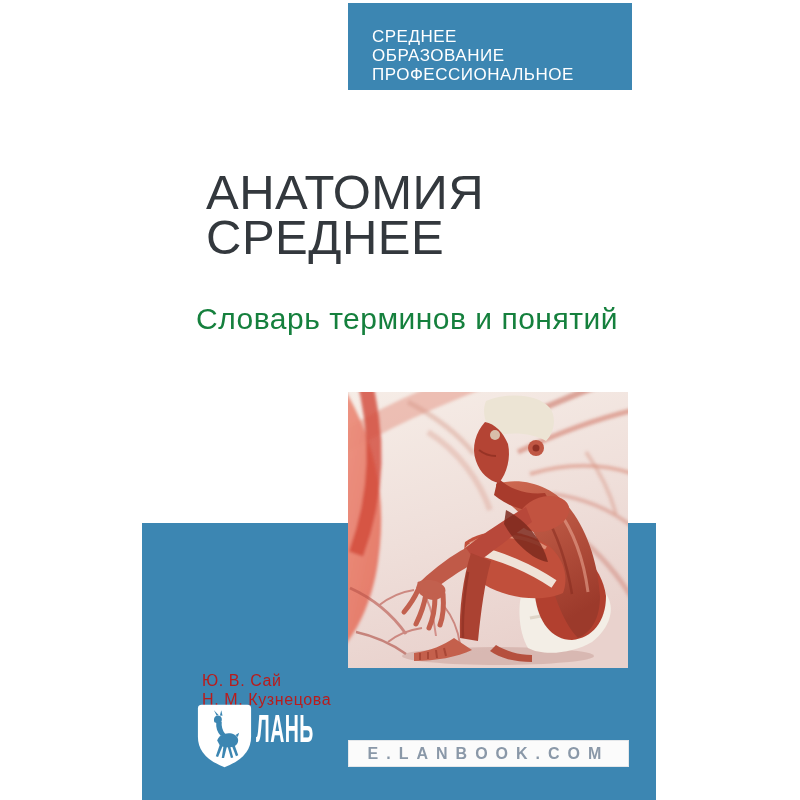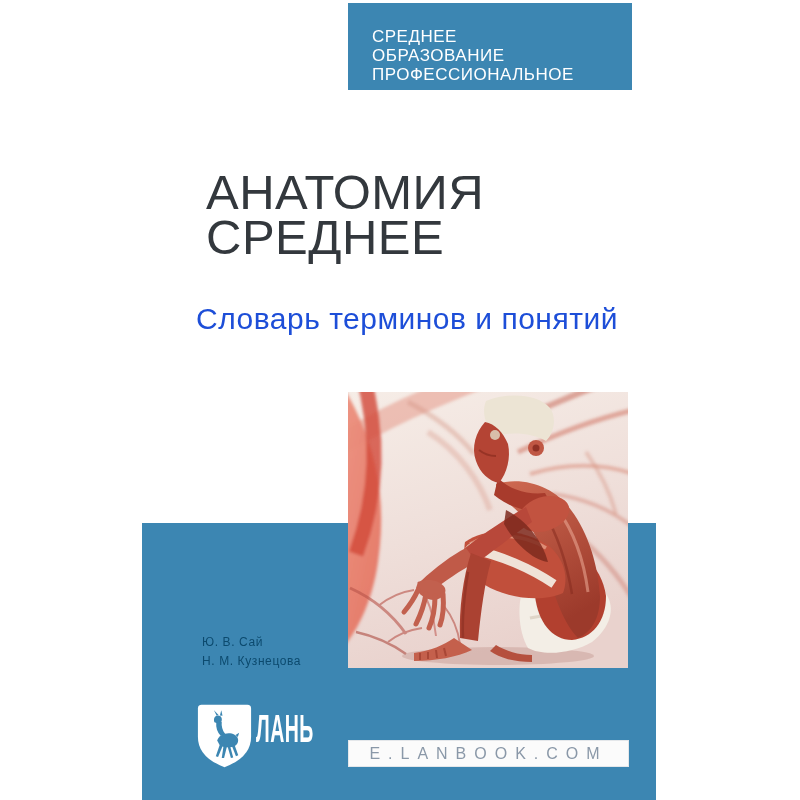--- a/index.html
+++ b/index.html
@@ -15,52 +15,52 @@
     font-size:17px;line-height:19px;letter-spacing:0.5px;font-weight:400;
   }
   .badge div{white-space:nowrap;}
   
   .title-block{
     position:absolute;left:195px;top:170px;color:#33383d;
     font-size:49px;line-height:45px;letter-spacing:0.5px;font-weight:400;margin-left:11px;
   }
   .title-block div{white-space:nowrap;}
   .subtitle{
-    position:absolute;left:196px;top:302px;color:#1d4ed8;
+    position:absolute;left:196px;top:302px;color:#15803d;
     font-size:30px;line-height:34px;letter-spacing:0.5px;white-space:nowrap;
   }
   
   .teal-panel{
     position:absolute;left:142px;top:523px;width:514px;height:277px;
     background:#3c86b2;
   }
   
   .photo{
     position:absolute;left:348px;top:392px;width:280px;height:276px;z-index:3;
   }
   .photo svg{display:block;}
   
   .authors{
-    position:absolute;left:202px;top:633px;z-index:4;color:#0c4a6e;
-    font-size:12px;line-height:19px;letter-spacing:0.6px;
+    position:absolute;left:202px;top:671px;z-index:4;color:#b91c1c;
+    font-size:16px;line-height:19px;letter-spacing:0.6px;
   }
   
   .logo{position:absolute;left:197px;top:702px;z-index:4;width:150px;height:70px;}
   .logo .shield{position:absolute;left:0;top:0;}
   .logo .wordmark{
     position:absolute;left:59px;top:7px;color:#ffffff;font-size:39px;line-height:1;
     font-weight:700;transform:scale(0.5,1.0);transform-origin:left top;letter-spacing:1px;
     white-space:nowrap;
   }
   
   .site-box{
     position:absolute;left:348px;top:740px;width:281px;height:27px;z-index:4;
     background:#fbfbfb;border:1px solid #e4e7ea;box-sizing:border-box;
     text-align:center;line-height:25px;
-    color:#8a98a8;font-size:16px;letter-spacing:8px;font-weight:400;
+    color:#8a98a8;font-size:16px;letter-spacing:8px;font-weight:700;
     white-space:nowrap;overflow:hidden;
   }
 </style>
 </head>
 <body>
 
 <div class="page">
 
   <div class="badge">
     <div>СРЕДНЕЕ</div>

